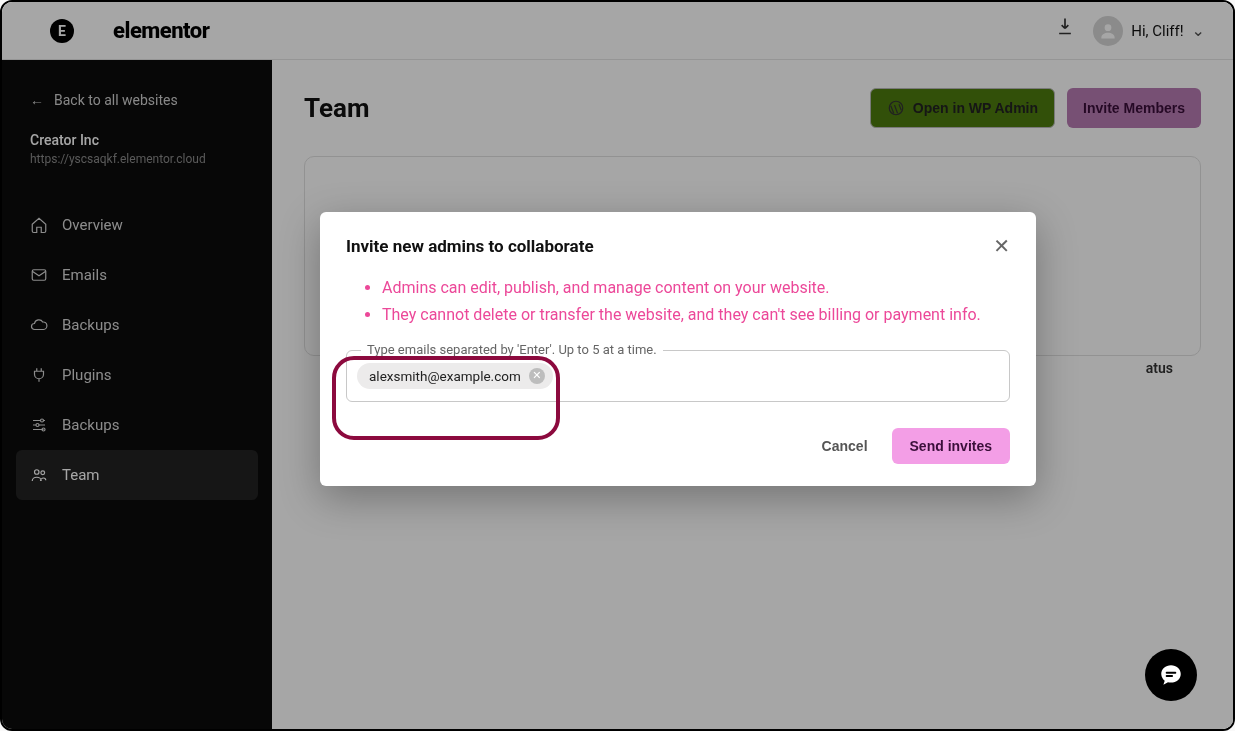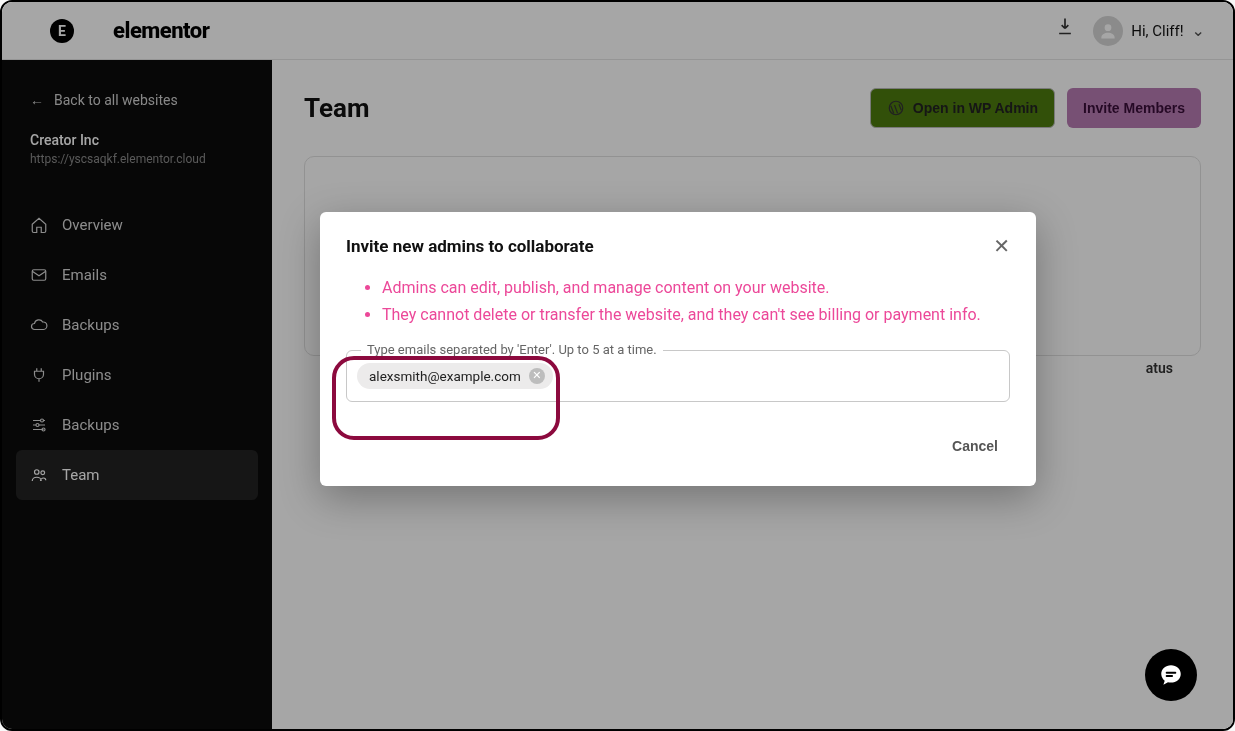--- a/index.html
+++ b/index.html
@@ -194,20 +194,21 @@
   </ul>
   <div class="fieldset-wrap">
     <span class="fieldset-label">Type emails separated by 'Enter'. Up to 5 at a time.</span>
     <span class="chip">
       <span>alexsmith@example.com</span>
       <span class="chip-x">✕</span>
     </span>
   </div>
   <div class="modal-actions">
     <button class="btn-text">Cancel</button>
+    <button class="btn-send">Send invites</button>
   </div>
 </div>
 
 <div class="highlight-ring"></div>
 
 <div class="chat-fab">
   <svg viewBox="0 0 24 24">
       <path d="M12 3c5 0 9 3.5 9 8s-4 8-9 8c-1 0-2-.1-2.8-.4L5 21l1.2-3.6C4.8 16 3 14 3 11c0-4.5 4-8 9-8z"></path>
       <path d="M8 10h8M8 13h5" stroke="#000" stroke-width="1.8" stroke-linecap="round"></path>
     </svg>

